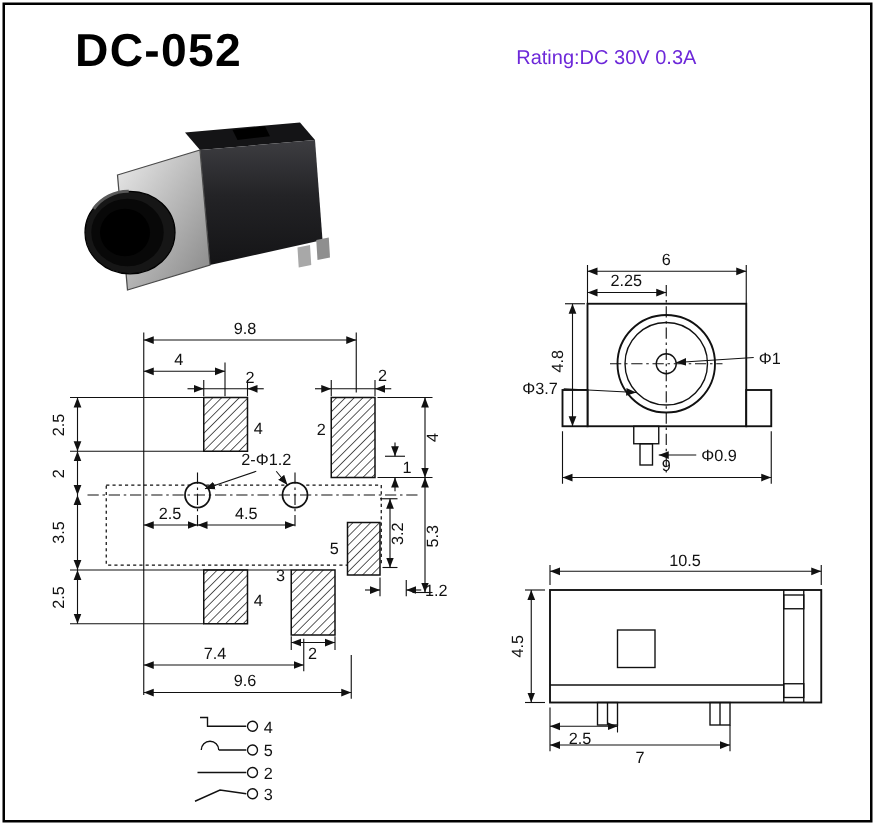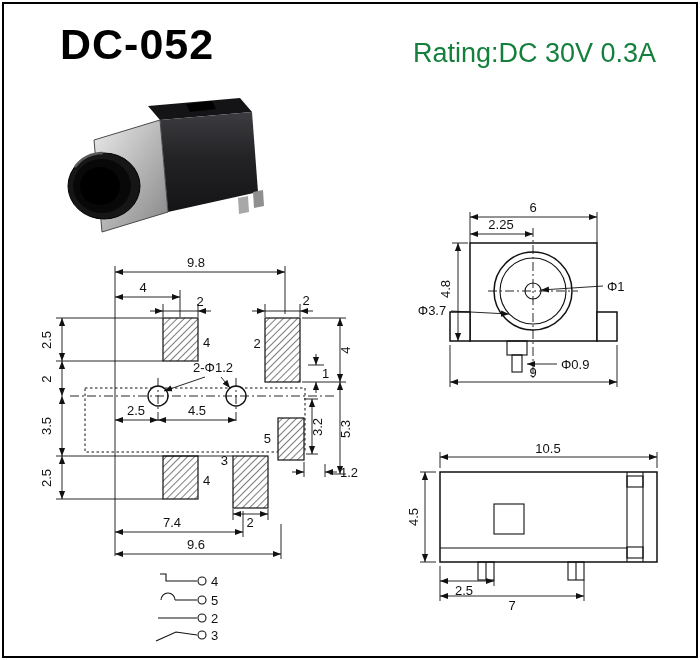--- a/index.html
+++ b/index.html
@@ -1,20 +1,20 @@
 <!DOCTYPE html>
 <html><head>
 <meta charset="utf-8">
 <style>
   html,body{margin:0;padding:0;}
   body{width:700px;height:660px;background:#fff;font-family:"Liberation Sans",sans-serif;}
   .page{position:relative;width:700px;height:660px;background:#fff;overflow:hidden;}
   .frame{position:absolute;left:2px;top:2px;right:2px;bottom:2px;border:2px solid #000;pointer-events:none;}
-  .title{position:absolute;left:60px;top:20px;font-size:43px;font-weight:bold;color:#000;letter-spacing:1px;}
-  .rating{position:absolute;left:413px;top:38px;font-size:27px;color:#15803d;}
+  .title{position:absolute;left:60px;top:20px;font-size:37px;font-weight:bold;color:#000;letter-spacing:1px;}
+  .rating{position:absolute;left:413px;top:38px;font-size:16px;color:#6d28d9;}
   svg.canvas{position:absolute;left:0;top:0;}
   text{font-family:"Liberation Sans",sans-serif;font-size:13px;fill:#111;}
   .thin{stroke:#111;stroke-width:0.9;fill:none;}
   .shape{stroke:#111;stroke-width:1.5;fill:#fff;}
   .shapeln{stroke:#111;stroke-width:1.1;fill:none;}
   .pad{fill:url(#hatch);stroke:#111;stroke-width:1.2;}
   .hole{fill:#fff;stroke:#111;stroke-width:1.4;}
   .dashdot{stroke:#111;stroke-width:0.9;fill:none;stroke-dasharray:9 3 2 3;}
   .dotted{stroke:#111;stroke-width:1;fill:none;stroke-dasharray:2.5 2.5;}
 </style>

